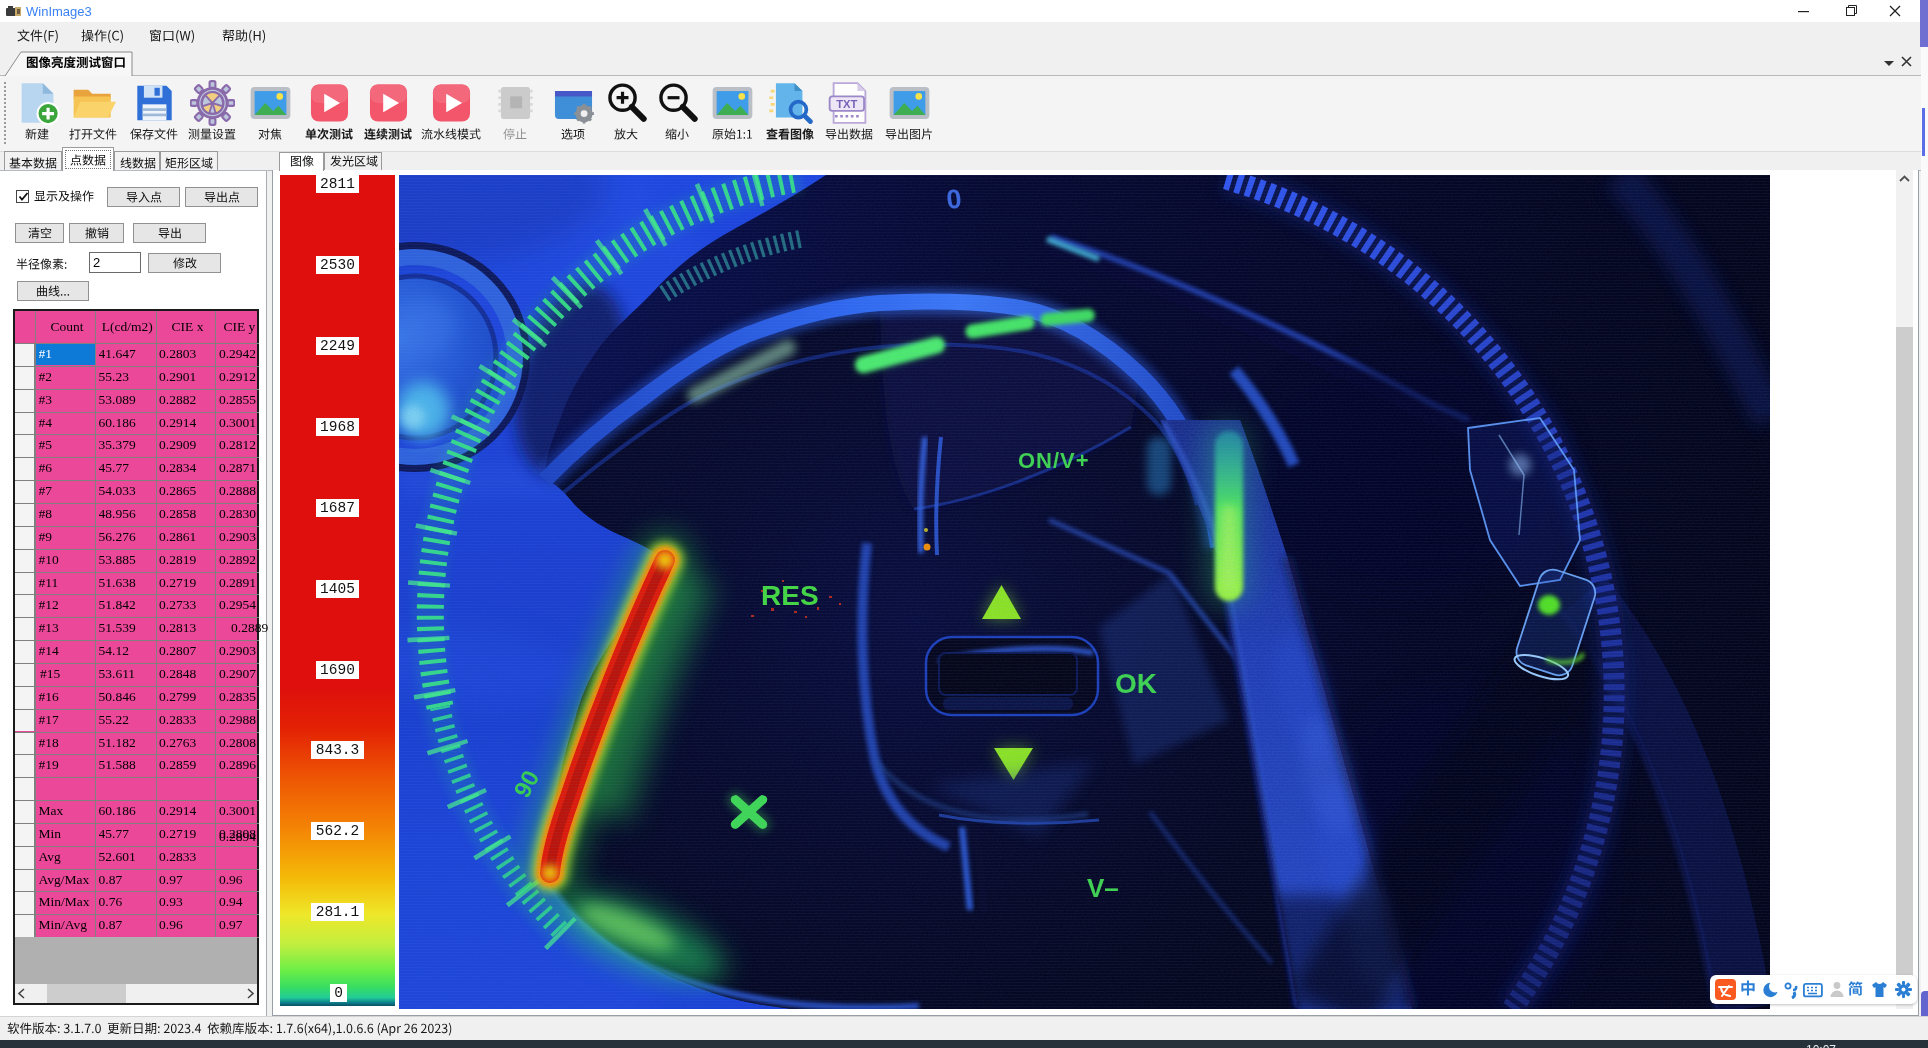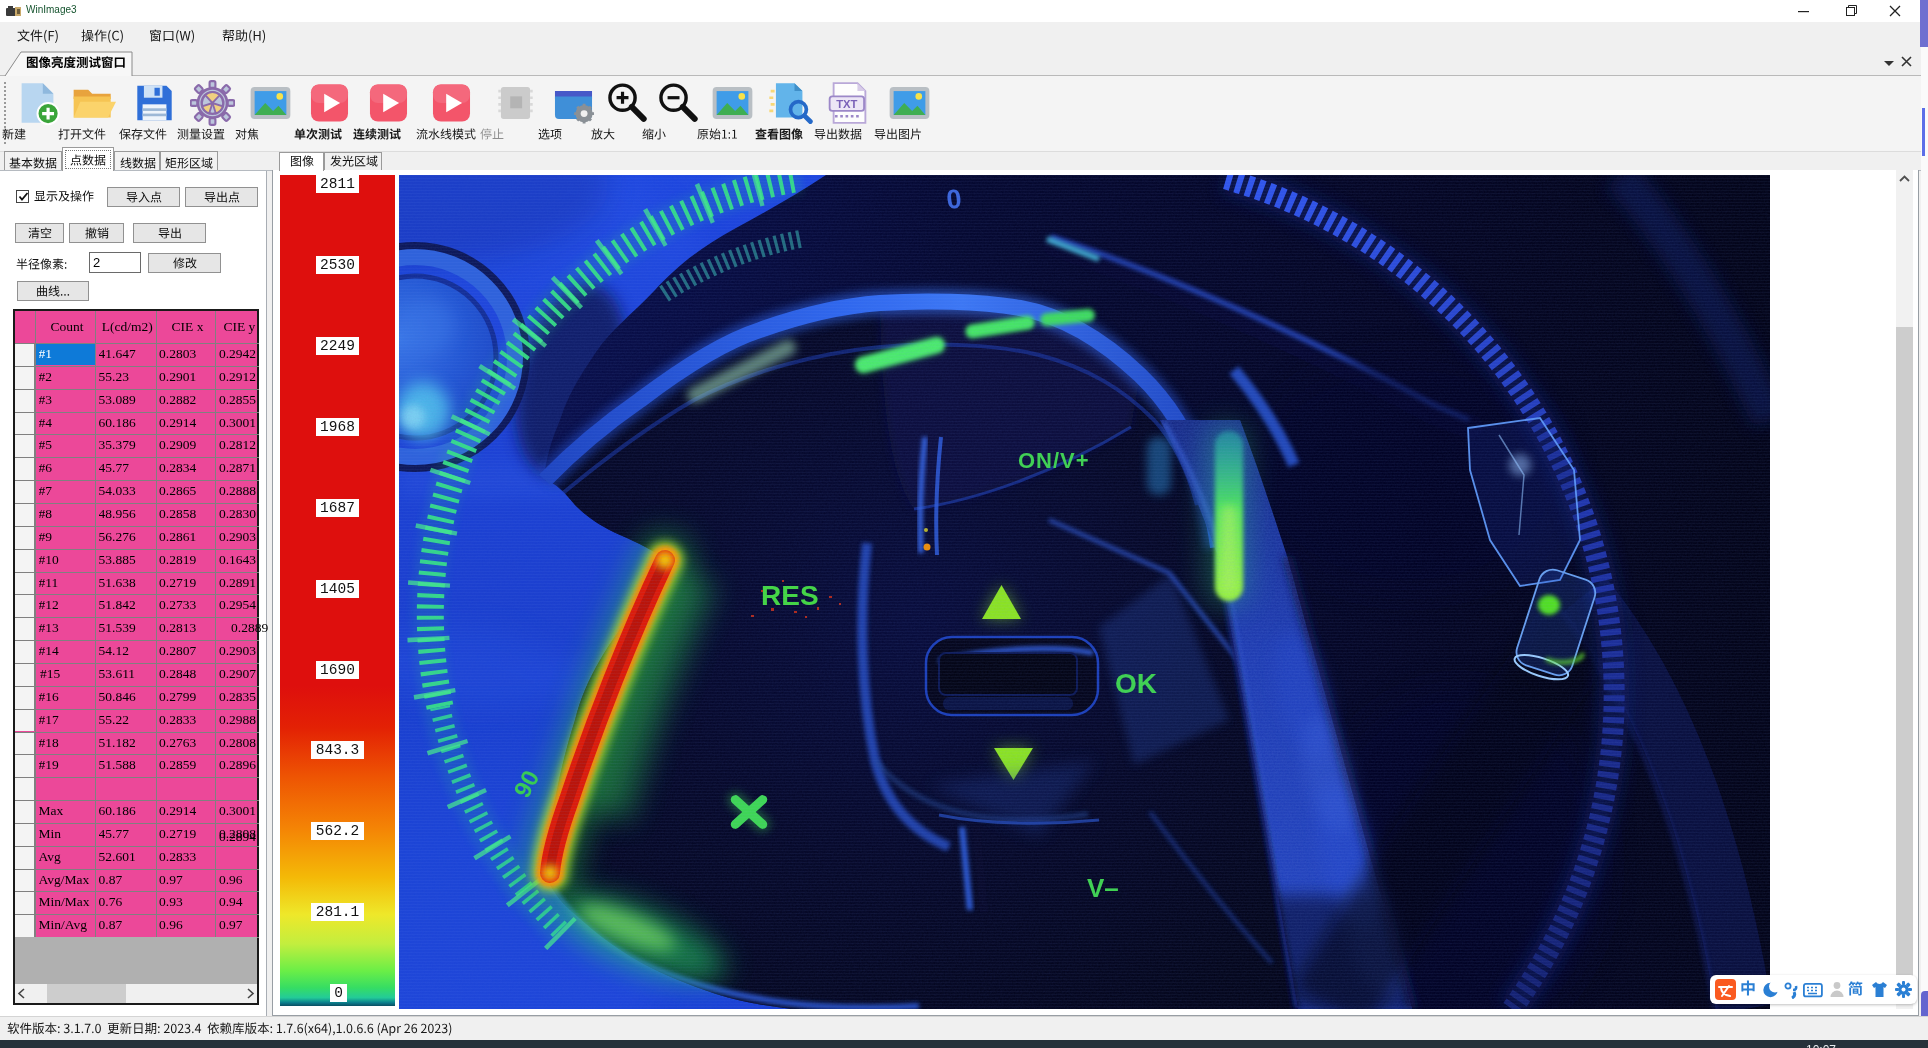--- a/index.html
+++ b/index.html
@@ -1,25 +1,25 @@
 <!DOCTYPE html>
 <html><head><meta charset="utf-8"><style>
 *{margin:0;padding:0;box-sizing:border-box}
 html,body{width:1928px;height:1048px;overflow:hidden;background:#f0f0f0;font-family:"Liberation Sans",sans-serif}
 #win{position:absolute;left:0;top:0;width:1928px;height:1048px}
 .abs{position:absolute}
 .zh{display:inline-block;fill:currentColor;vertical-align:top}
 #titlebar{left:0;top:0;width:1928px;height:22px;background:#fff}
-#title{left:26px;top:4px;font-size:10px;color:#14532d}
+#title{left:26px;top:4px;font-size:13px;color:#3b82f6}
 .wbtn{top:0;height:22px;width:46px;text-align:center;color:#222}
 #menubar{left:0;top:22px;width:1928px;height:27px;background:#f0f0f0;color:#1a1a1a}
 .mi{position:absolute;top:7px}
 #tabstrip{left:0;top:49px;width:1928px;height:27px;background:#f0f0f0;border-bottom:1px solid #b9b9b9}
 #toolbar{left:0;top:76px;width:1928px;height:76px;background:#f4f4f4;border-bottom:1px solid #dcdcdc}
-.tbi{position:absolute;top:4px;width:70px;color:#1a1a1a}
+.tbi{position:absolute;top:4px;width:70px;text-align:center;color:#1a1a1a}
 .tbi .ic{display:block;margin:0 auto;width:45px;height:46px}
 .tbi .cap{display:block;margin-top:2px;height:15px}
 .grip{left:4px;top:82px;width:3px;height:62px;background-image:repeating-linear-gradient(#9a9a9a 0 2px,transparent 2px 4px);background-size:2px 100%;background-repeat:no-repeat}
 .ltab{position:absolute;top:3px;height:20px;background:#f2f2f2;border:1px solid #9a9a9a;color:#111}
 .ltab svg{margin:3px 0 0 0}
 .btn{position:absolute;background:#e6e6e6;border:1px solid #919191;text-align:center;color:#111}
 .cell{position:absolute;overflow:hidden;white-space:pre;font-family:"Liberation Serif",serif;font-size:13.5px;color:#000}
 .rtab{position:absolute;top:0px;height:19px;background:#f0f0f0;border:1px solid #9a9a9a;color:#111}
 .slab{position:absolute;left:36px;width:44px;height:18px;background:#fff;font-family:"Liberation Mono",monospace;font-size:14.5px;color:#111;text-align:center;line-height:18px}
 #imebar{position:absolute;left:1710px;top:975px;width:207px;height:29px;background:#fff;border-radius:6px;box-shadow:0 1px 3px rgba(0,0,0,.25);z-index:60}
@@ -650,21 +650,21 @@
 <div class="cell" style="left:203.9px;top:192.0px;width:40px;height:22.85px;line-height:22.85px">0.2830</div>
 <div class="abs" style="left:0;top:214.8px;width:20px;height:22.85px;background:#f4f4f4;border-right:1px solid #808080"></div>
 <div class="cell" style="left:23.5px;top:214.8px;width:56px;height:22.85px;line-height:22.85px">#9</div>
 <div class="cell" style="left:83.5px;top:214.8px;width:56.6px;height:22.85px;line-height:22.85px">56.276</div>
 <div class="cell" style="left:144.1px;top:214.8px;width:55.8px;height:22.85px;line-height:22.85px">0.2861</div>
 <div class="cell" style="left:203.9px;top:214.8px;width:40px;height:22.85px;line-height:22.85px">0.2903</div>
 <div class="abs" style="left:0;top:237.7px;width:20px;height:22.85px;background:#f4f4f4;border-right:1px solid #808080"></div>
 <div class="cell" style="left:23.5px;top:237.7px;width:56px;height:22.85px;line-height:22.85px">#10</div>
 <div class="cell" style="left:83.5px;top:237.7px;width:56.6px;height:22.85px;line-height:22.85px">53.885</div>
 <div class="cell" style="left:144.1px;top:237.7px;width:55.8px;height:22.85px;line-height:22.85px">0.2819</div>
-<div class="cell" style="left:203.9px;top:237.7px;width:40px;height:22.85px;line-height:22.85px">0.1643</div>
+<div class="cell" style="left:203.9px;top:237.7px;width:40px;height:22.85px;line-height:22.85px">0.2892</div>
 <div class="abs" style="left:0;top:260.5px;width:20px;height:22.85px;background:#f4f4f4;border-right:1px solid #808080"></div>
 <div class="cell" style="left:23.5px;top:260.5px;width:56px;height:22.85px;line-height:22.85px">#11</div>
 <div class="cell" style="left:83.5px;top:260.5px;width:56.6px;height:22.85px;line-height:22.85px">51.638</div>
 <div class="cell" style="left:144.1px;top:260.5px;width:55.8px;height:22.85px;line-height:22.85px">0.2719</div>
 <div class="cell" style="left:203.9px;top:260.5px;width:40px;height:22.85px;line-height:22.85px">0.2891</div>
 <div class="abs" style="left:0;top:283.4px;width:20px;height:22.85px;background:#f4f4f4;border-right:1px solid #808080"></div>
 <div class="cell" style="left:23.5px;top:283.4px;width:56px;height:22.85px;line-height:22.85px">#12</div>
 <div class="cell" style="left:83.5px;top:283.4px;width:56.6px;height:22.85px;line-height:22.85px">51.842</div>
 <div class="cell" style="left:144.1px;top:283.4px;width:55.8px;height:22.85px;line-height:22.85px">0.2733</div>
 <div class="cell" style="left:203.9px;top:283.4px;width:40px;height:22.85px;line-height:22.85px">0.2954</div>

